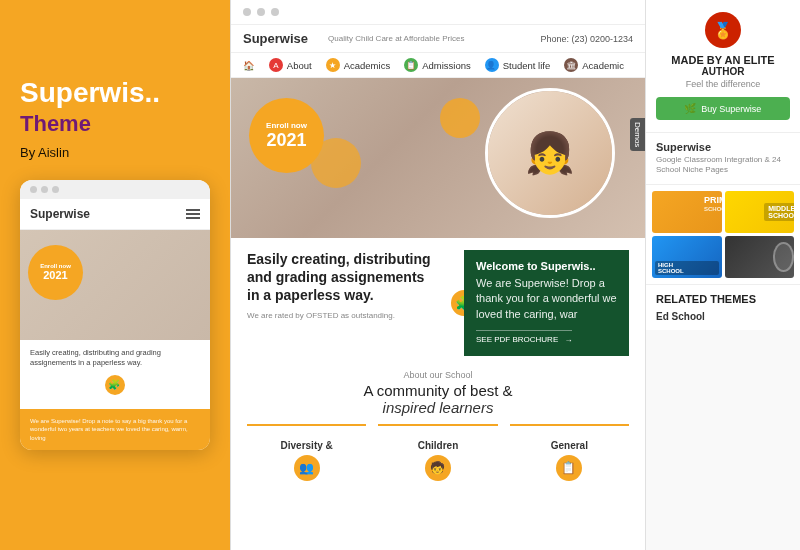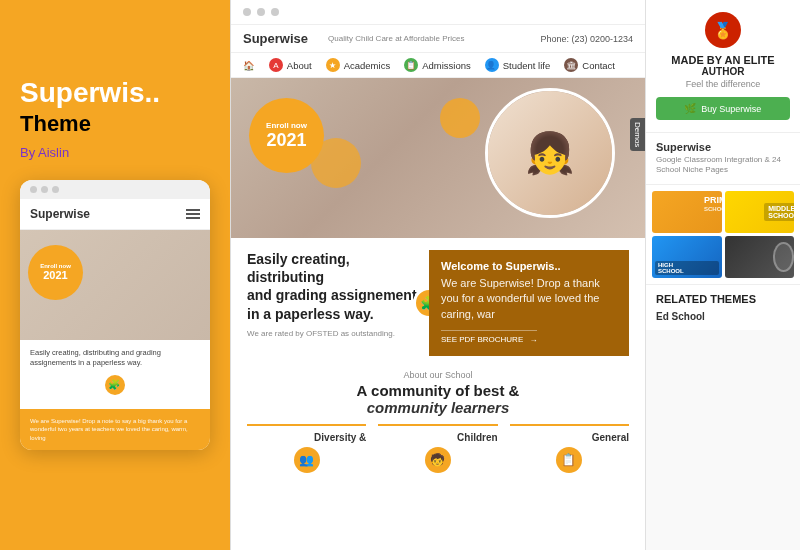--- a/index.html
+++ b/index.html
@@ -22,27 +22,27 @@
       flex-direction: column;
     }
     .theme-title {
       color: white;
       font-size: 28px;
       font-weight: bold;
       line-height: 1.1;
       margin-top: 48px;
     }
     .theme-subtitle {
+      color: #701a75;
+      font-size: 22px;
+      font-weight: bold;
+      margin-top: 2px;
+    }
+    .theme-author {
       color: #000000;
-      font-size: 22px;
-      font-weight: bold;
-      margin-top: 2px;
-    }
-    .theme-author {
-      color: #6d28d9;
       font-size: 13px;
       margin-top: 8px;
       opacity: 0.9;
     }
 
     
     .mobile-mockup {
       background: white;
       border-radius: 12px;
       margin-top: 20px;
@@ -237,23 +237,23 @@
     .main-heading {
       font-size: 14px;
       font-weight: bold;
       color: #222;
       line-height: 1.3;
       margin-bottom: 6px;
     }
     .main-sub { font-size: 8px; color: #888; }
 
     .welcome-box {
-      background: #a16207;
+      background: #14532d;
       padding: 10px 12px;
-      width: 200px;
+      width: 165px;
       flex-shrink: 0;
       position: relative;
     }
     .welcome-title { font-size: 11px; font-weight: bold; color: white; margin-bottom: 4px; }
     .welcome-text { font-size: 11px; color: rgba(255,255,255,0.9); line-height: 1.4; }
     .see-brochure { 
       display: inline-block; 
       margin-top: 8px; 
       font-size: 8px; 
       color: white; 
@@ -277,33 +277,33 @@
       align-items: center;
       justify-content: center;
       font-size: 14px;
     }
 
     .about-section {
       padding: 8px 16px 0;
       text-align: center;
     }
     .about-label { font-size: 9px; color: #888; }
-    .about-heading { font-size: 15px; font-weight: bold; color: #222; margin-top: 2px; }
+    .about-heading { font-size: 15px; font-weight: normal; color: #222; margin-top: 2px; }
     .about-heading em { font-style: italic; color: #333; }
 
     .bottom-grid {
       display: flex;
       padding: 8px 16px;
       gap: 12px;
     }
     .bottom-item {
       flex: 1;
-      text-align: right;
+      text-align: center;
       border-top: 2px solid #f5a623;
-      padding-top: 6px;
+      padding-top: 14px;
     }
     .bottom-item-label { font-size: 10px; font-weight: bold; color: #333; }
     .bottom-icon-circle {
       width: 26px;
       height: 26px;
       border-radius: 50%;
       background: #f5a623;
       margin: 4px auto 0;
       display: flex;
       align-items: center;
@@ -466,21 +466,21 @@
       <div class="nav-item">
         <span class="nav-icon" style="background:#4caf50;">📋</span>
         <span>Admissions</span>
       </div>
       <div class="nav-item">
         <span class="nav-icon" style="background:#2196f3;">👤</span>
         <span>Student life</span>
       </div>
       <div class="nav-item">
         <span class="nav-icon" style="background:#795548;">🏛</span>
-        <span>Contact</span>
+        <span>Academic</span>
       </div>
     </div>
 
     <div class="desktop-hero">
       <div class="hero-badge">
         <span style="font-size:8px;">Enroll now</span>
         <span class="year">2021</span>
       </div>
       <div style="position:absolute;left:80px;top:60px;width:50px;height:50px;border-radius:50%;background:rgba(245,166,35,0.7);"></div>
       <div class="hero-circle-img">
@@ -505,21 +505,21 @@
             <span class="arrow">→</span>
           </div>
         </div>
       </div>
     </div>
 
     <div class="about-section">
       <div class="about-label">About our School</div>
       <div class="about-heading">
         <span>A community of best &amp;</span><br>
-        <em>community learners</em>
+        <em>inspired learners</em>
       </div>
     </div>
 
     <div class="bottom-grid">
       <div class="bottom-item">
         <div class="bottom-item-label">Diversity &amp;</div>
         <div class="bottom-icon-circle">👥</div>
       </div>
       <div class="bottom-item">
         <div class="bottom-item-label">Children</div>

